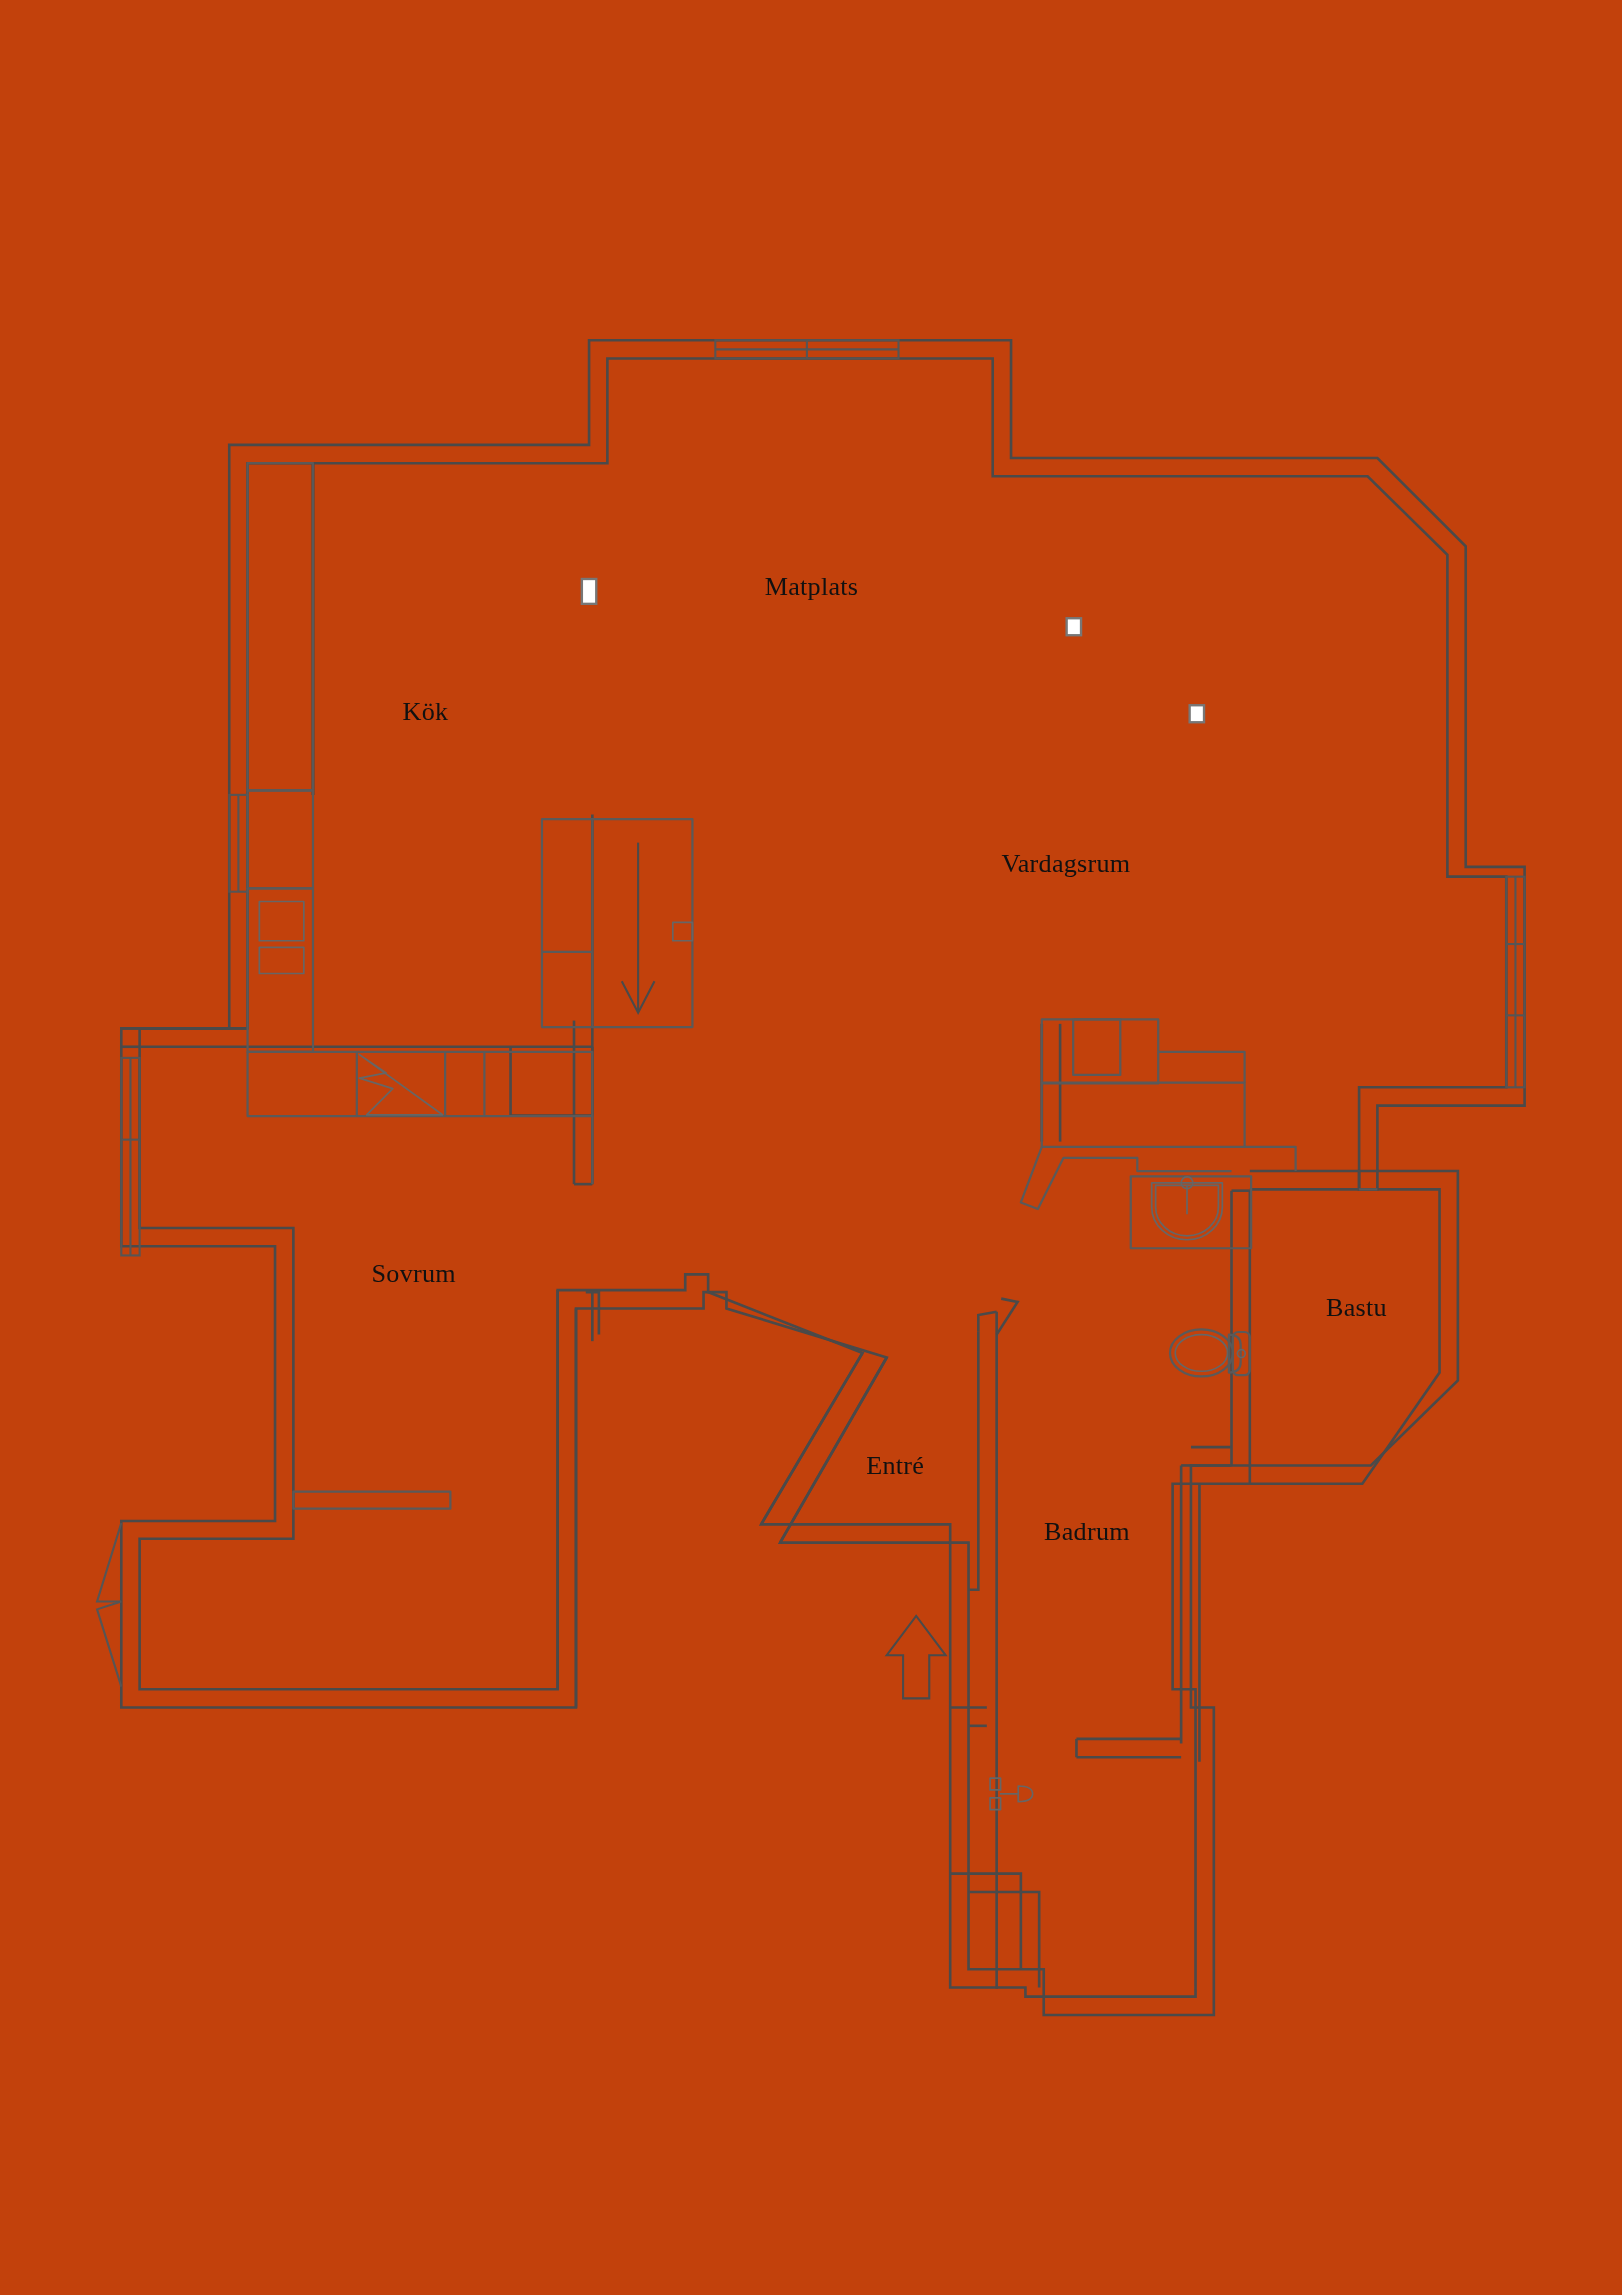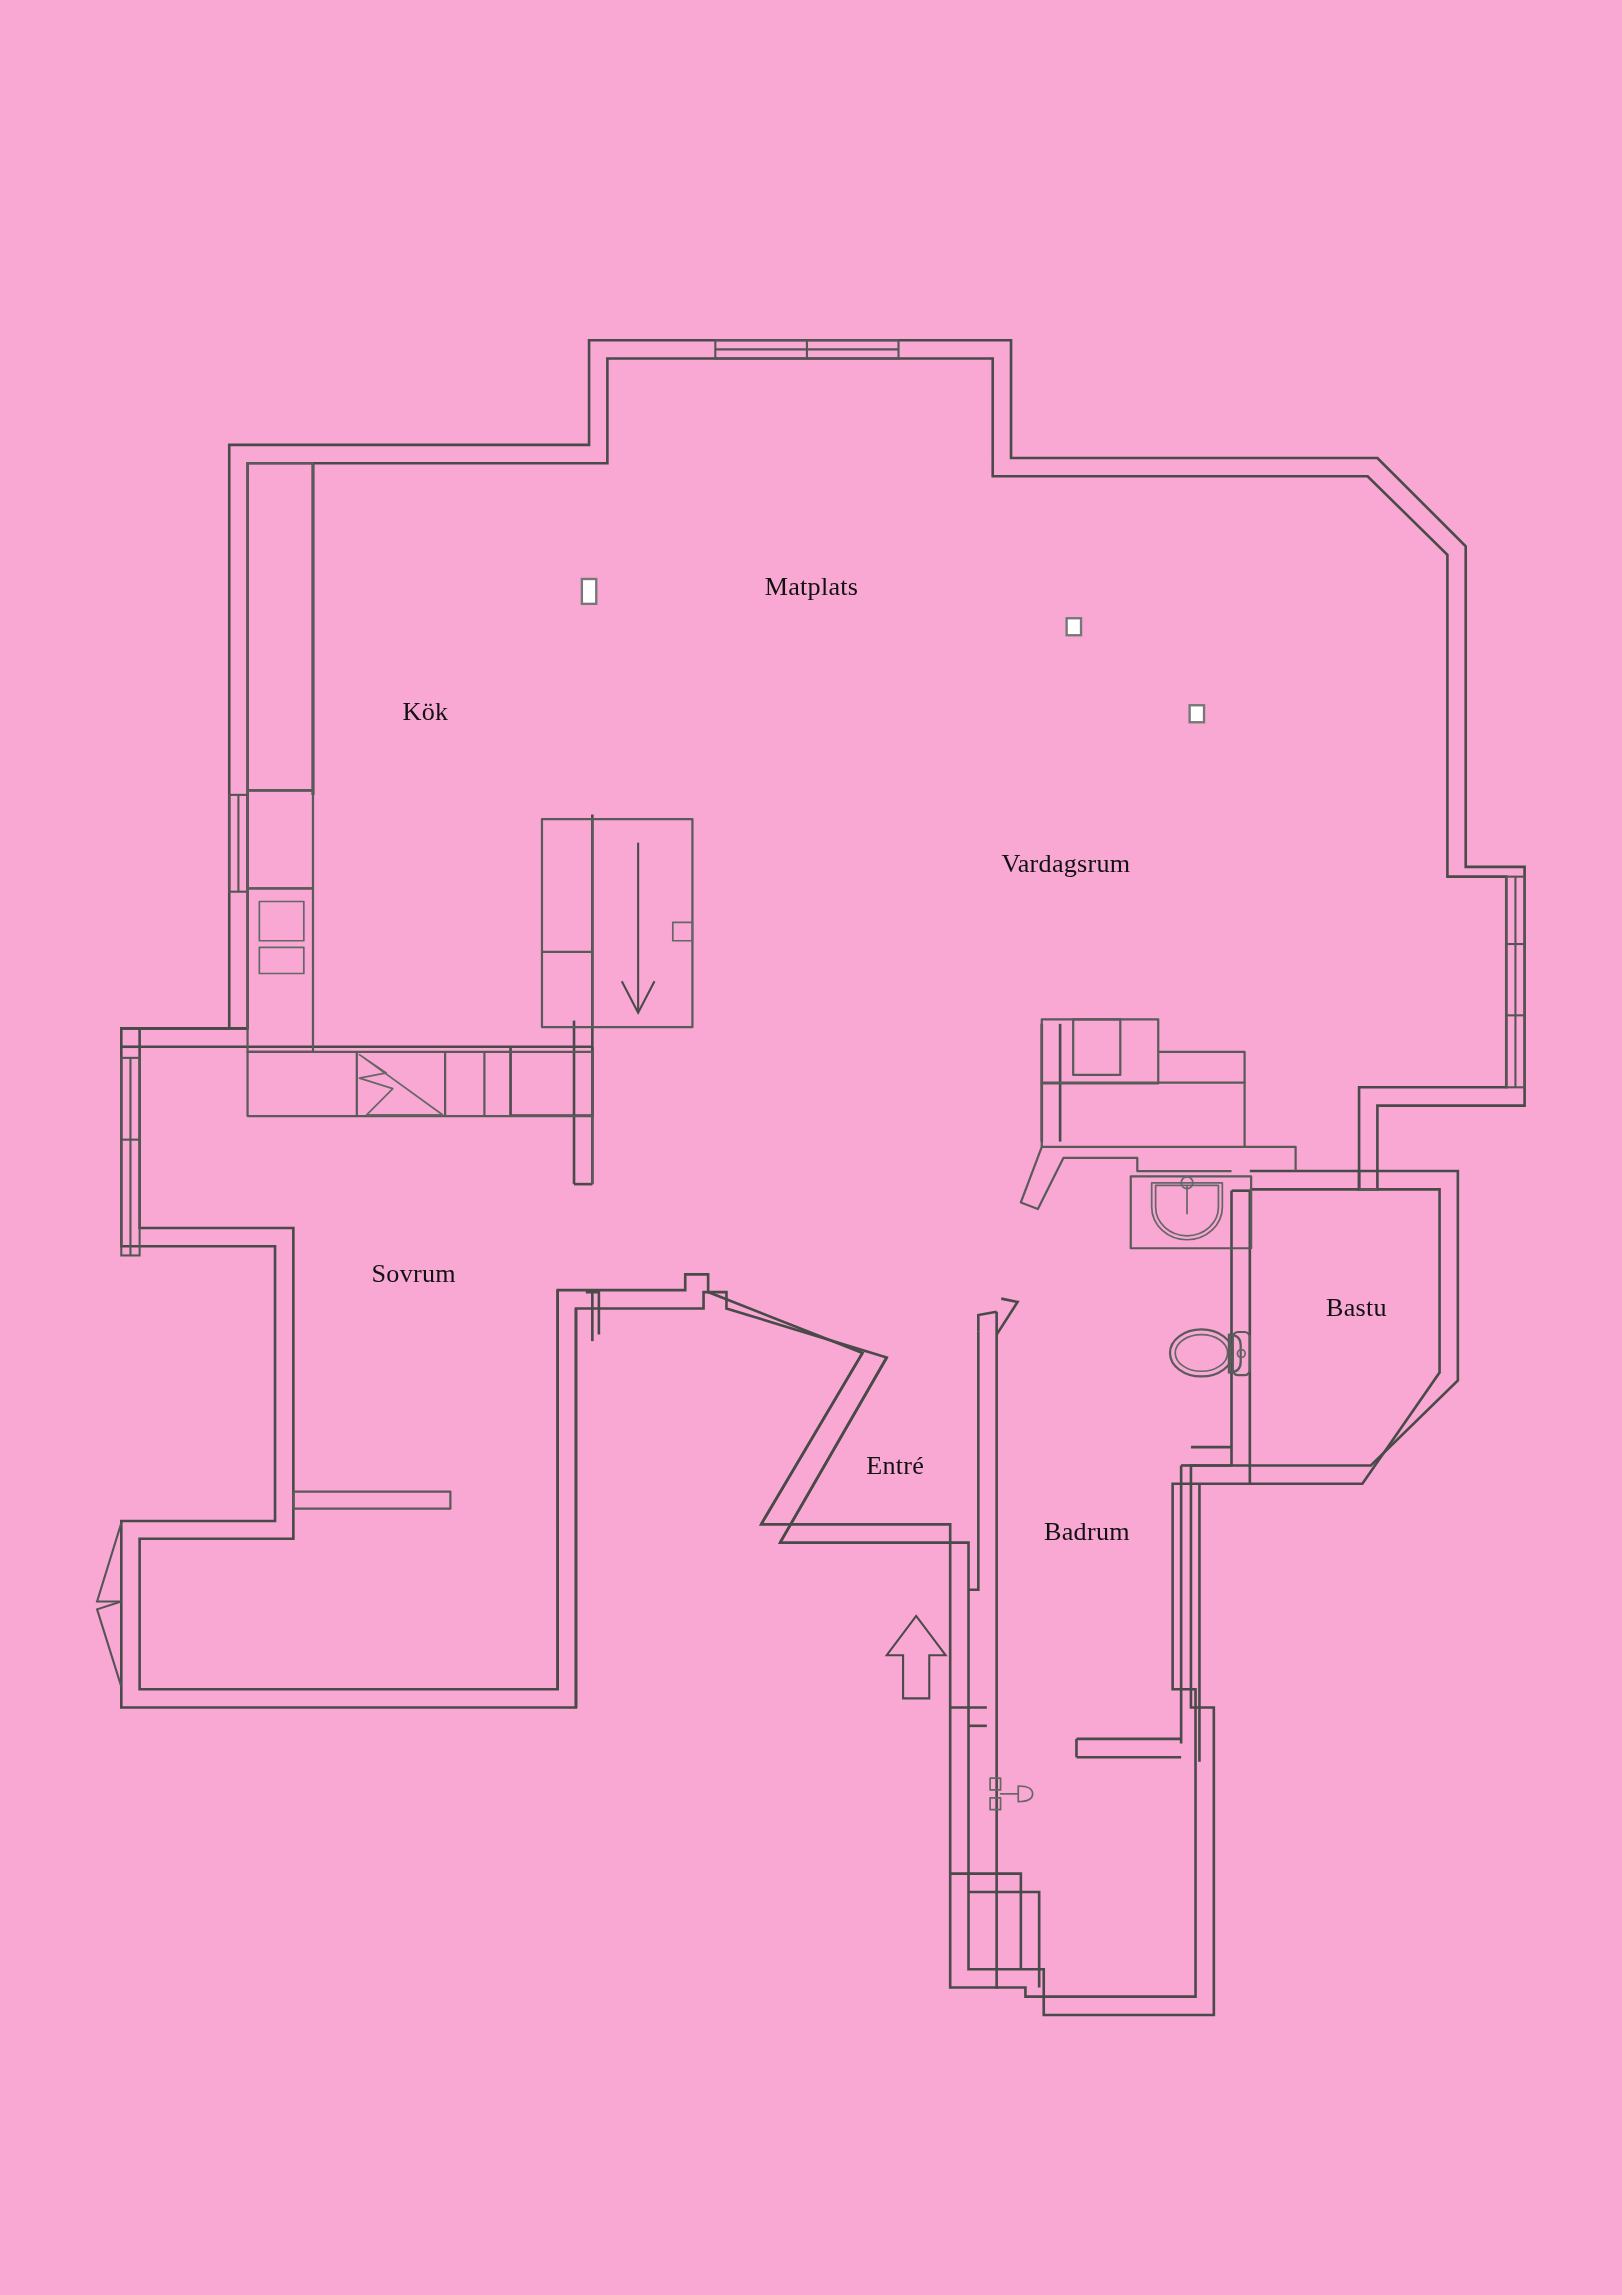--- a/index.html
+++ b/index.html
@@ -10,21 +10,21 @@
   body {
     width: 1623px;
     height: 2295px;
     font-family: "Liberation Serif", "DejaVu Serif", serif;
     overflow: hidden;
   }
   #plan-root {
     position: relative;
     width: 1623px;
     height: 2295px;
-    background: #f9a8d4;
+    background: #c2410c;
   }
   svg#floorplan {
     position: absolute;
     inset: 0;
     width: 1623px;
     height: 2295px;
     display: block;
   }
   .wall      { fill: none; stroke: #4a4a4a; stroke-width: 4; stroke-linejoin: miter; stroke-linecap: butt; }
   .wall-thin { fill: none; stroke: #555555; stroke-width: 3.2; }

